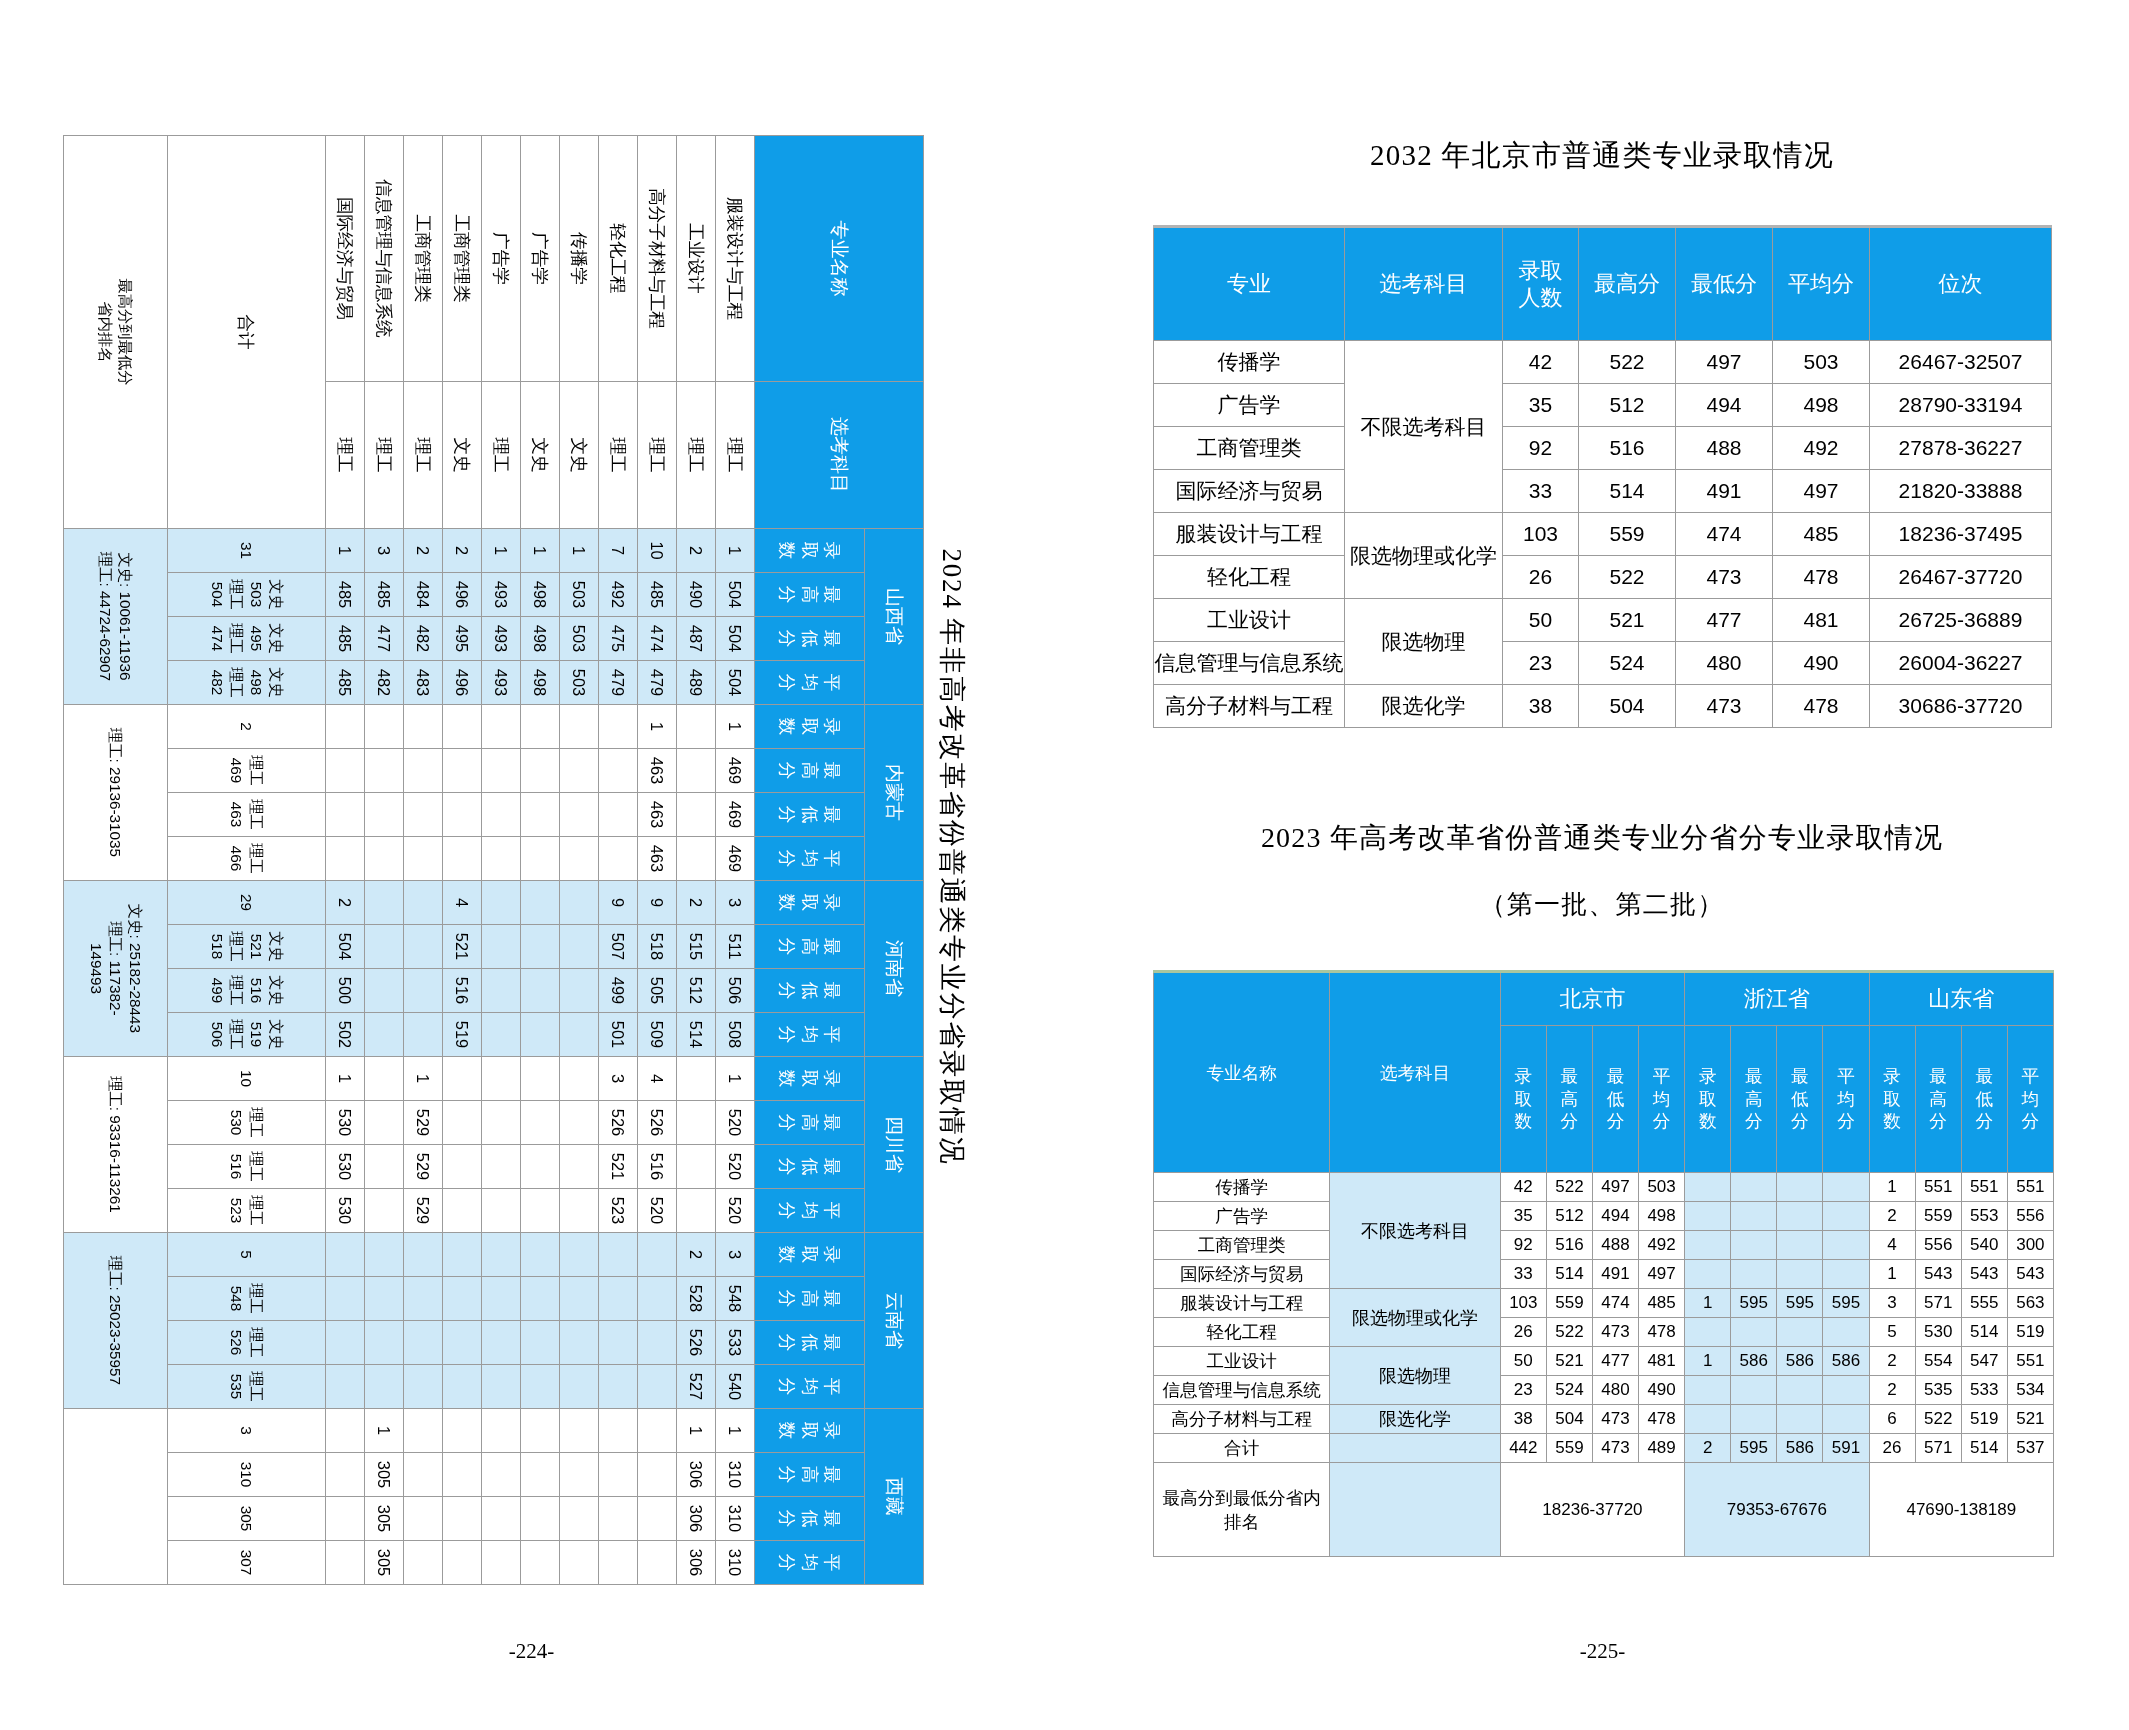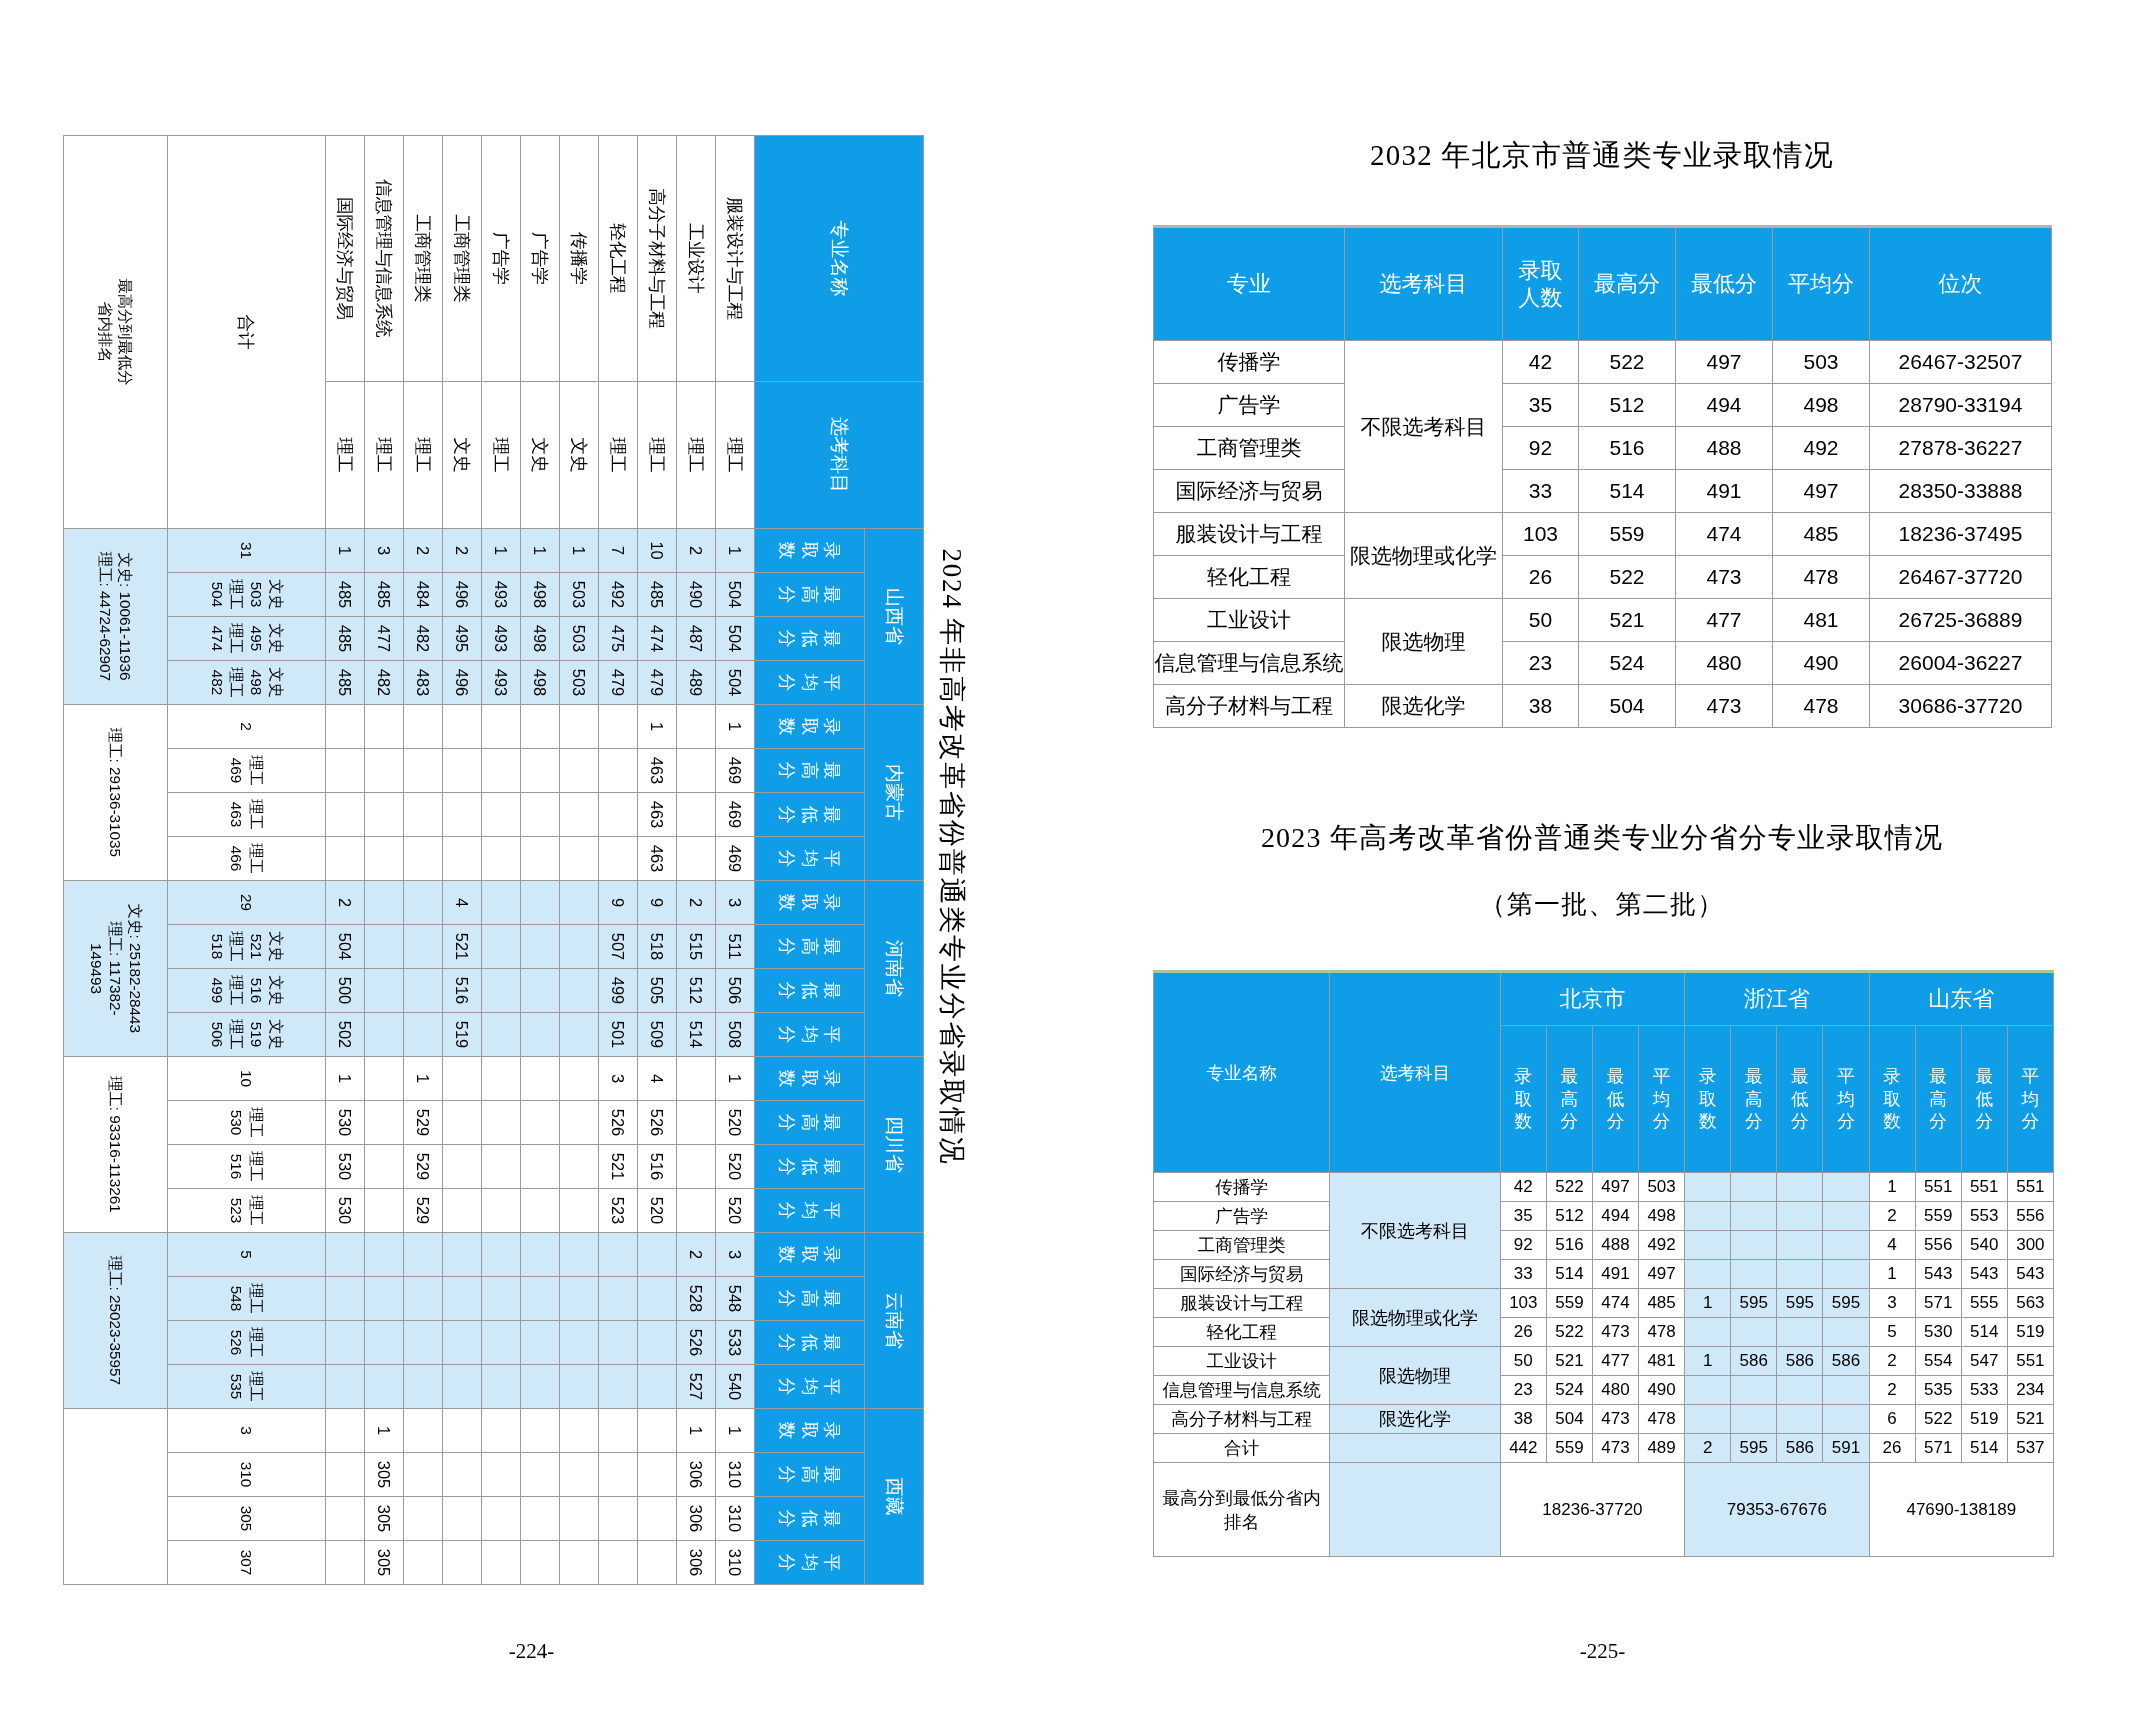--- a/index.html
+++ b/index.html
@@ -697,21 +697,21 @@
         <td>488</td>
         <td>492</td>
         <td>27878-36227</td>
       </tr>
       <tr style="height: 43px;">
         <td>国际经济与贸易</td>
         <td>33</td>
         <td>514</td>
         <td>491</td>
         <td>497</td>
-        <td>28350-33888</td>
+        <td>21820-33888</td>
       </tr>
       <tr style="height: 43px;">
         <td>服装设计与工程</td>
         <td rowspan="2">限选物理或化学</td>
         <td>103</td>
         <td>559</td>
         <td>474</td>
         <td>485</td>
         <td>18236-37495</td>
       </tr>
@@ -957,21 +957,21 @@
         <td>524</td>
         <td>480</td>
         <td>490</td>
         <td class="band"></td>
         <td class="band"></td>
         <td class="band"></td>
         <td class="band"></td>
         <td>2</td>
         <td>535</td>
         <td>533</td>
-        <td>234</td>
+        <td>534</td>
       </tr>
       <tr class="gs" style="height: 29px;">
         <td class="name">高分子材料与工程</td>
         <td class="subj band" rowspan="1">限选化学</td>
         <td>38</td>
         <td>504</td>
         <td>473</td>
         <td>478</td>
         <td class="band"></td>
         <td class="band"></td>

